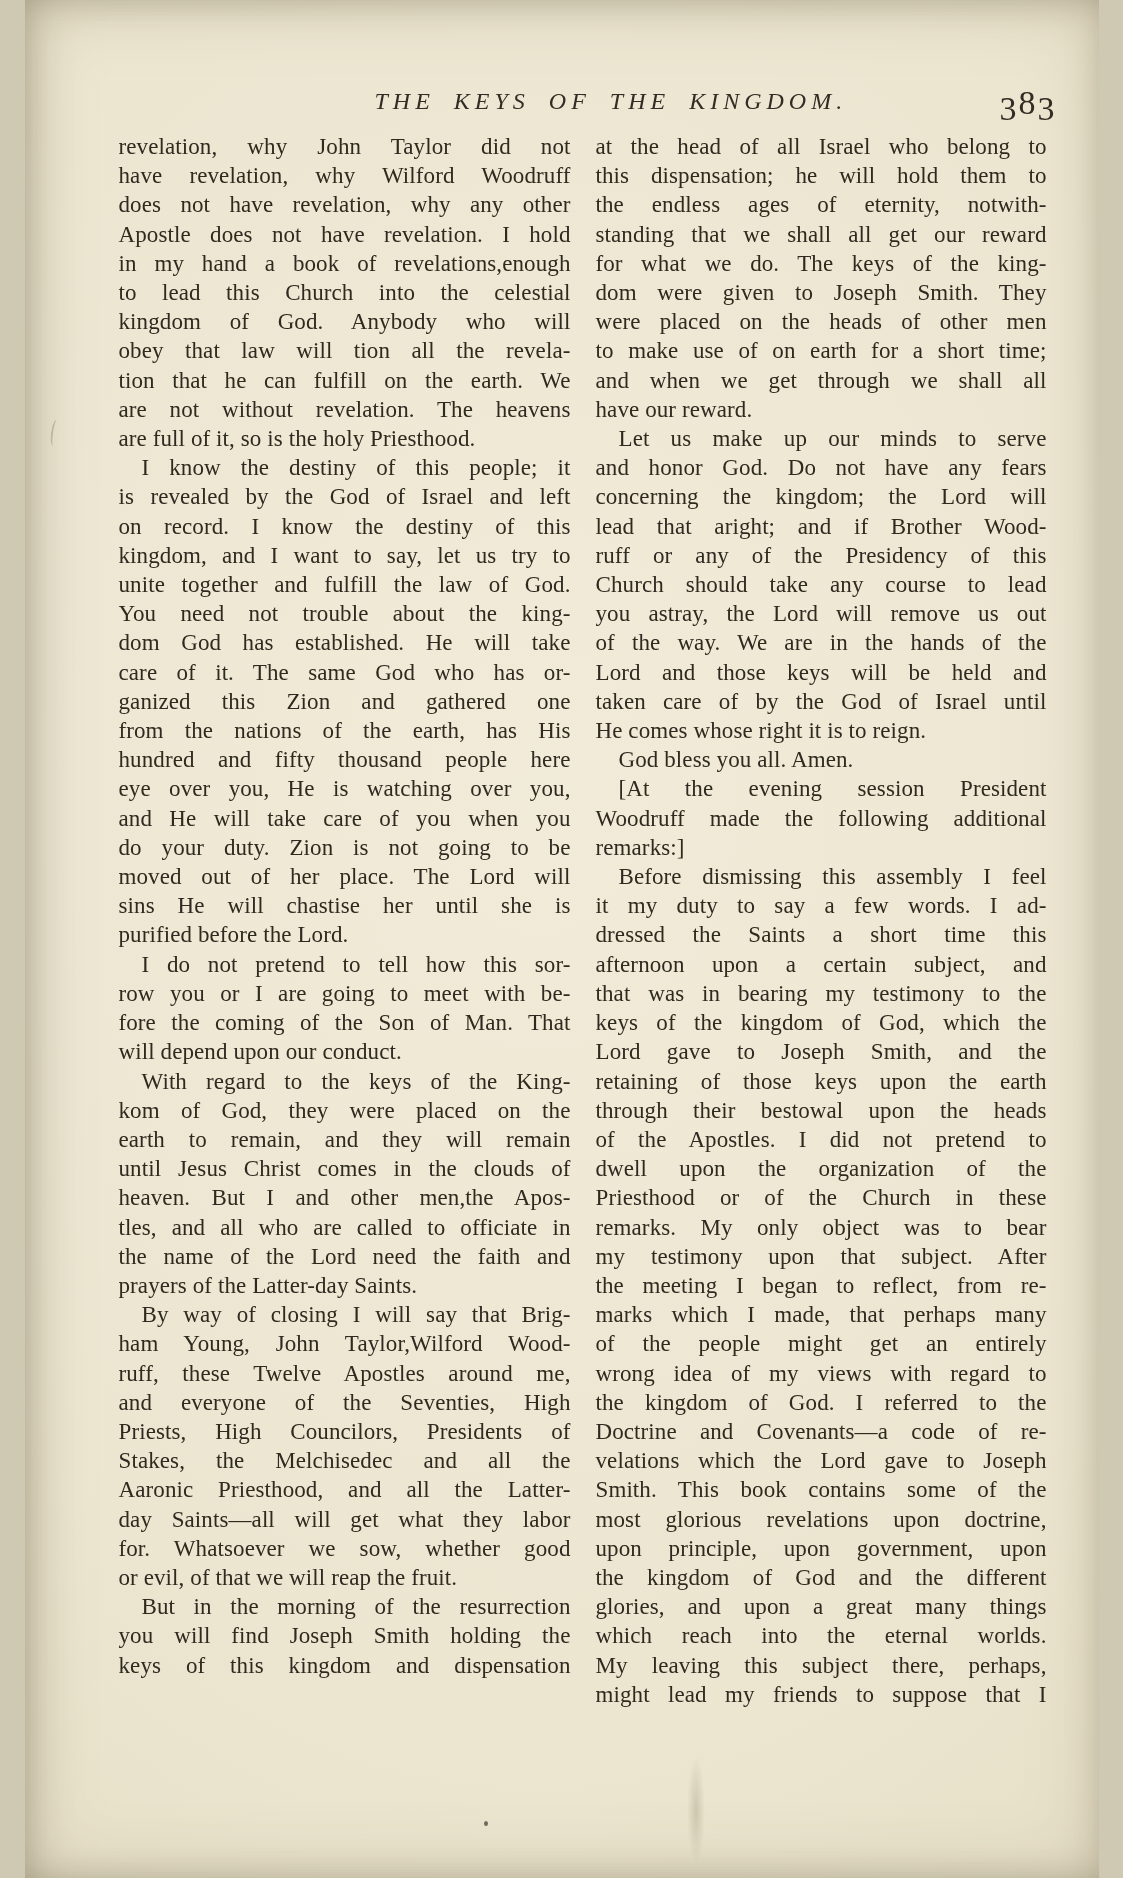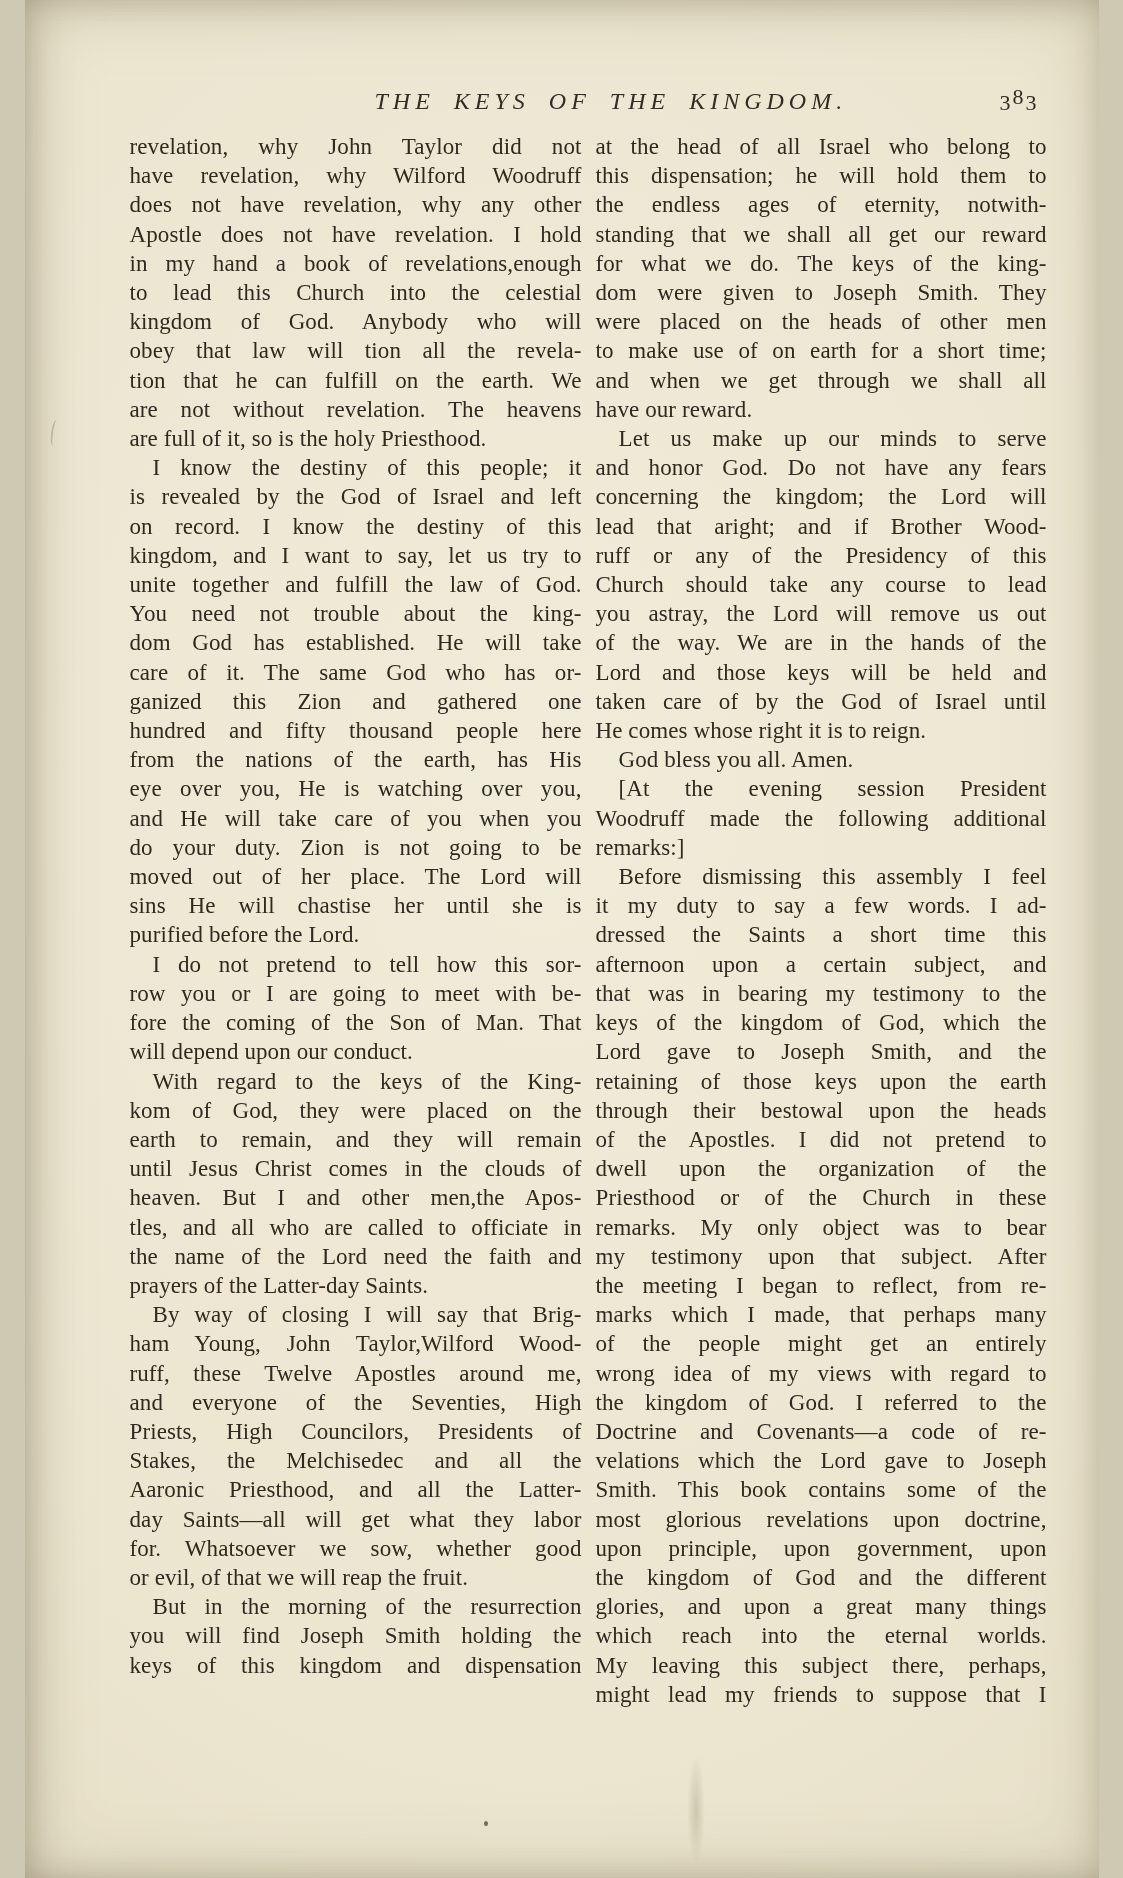--- a/index.html
+++ b/index.html
@@ -31,35 +31,35 @@
     letter-spacing: 5px;
     word-spacing: 8px;
     color: #322d24;
     white-space: nowrap;
   }
 
   .page-number {
     position: absolute;
     top: 90px;
     left: 975px;
-    font-size: 22px;
+    font-size: 34px;
     letter-spacing: 2px;
     color: #322d24;
   }
   .page-number span { display: inline-block; }
   .page-number span:nth-child(2) { position: relative; top: -6px; }
 
   .col {
     position: absolute;
     top: 132px;
     font-size: 23px;
     line-height: 29.2px;
     letter-spacing: 0.1px;
   }
-  .col-left  { left: 105px; width: 452px; }
+  .col-left  { left: 94px; width: 452px; }
   .col-right { left: 571px; width: 451px; }
 
   .line {
     text-align: justify;
     text-align-last: justify;
     text-justify: inter-word;
     white-space: normal;
   }
   .line.indent { text-indent: 23px; }
   .line.end { text-align: left; text-align-last: left; }
@@ -114,22 +114,22 @@
       <div class="line end">are full of it, so is the holy Priesthood.</div>
       <div class="line indent">I know the destiny of this people; it</div>
       <div class="line">is revealed by the God of Israel and left</div>
       <div class="line">on record.  I know the destiny of this</div>
       <div class="line">kingdom, and I want to say, let us try to</div>
       <div class="line">unite together and fulfill the law of God.</div>
       <div class="line">You need not trouble about the king-</div>
       <div class="line">dom God has established.  He will take</div>
       <div class="line">care of it.  The same God who has or-</div>
       <div class="line">ganized this Zion and gathered one</div>
+      <div class="line">from the nations of the earth, has His</div>
       <div class="line">hundred and fifty thousand people here</div>
-      <div class="line">from the nations of the earth, has His</div>
       <div class="line">eye over you, He is watching over you,</div>
       <div class="line">and He will take care of you when you</div>
       <div class="line">do your duty.  Zion is not going to be</div>
       <div class="line">moved out of her place.  The Lord will</div>
       <div class="line">sins He will chastise her until she is</div>
       <div class="line end">purified before the Lord.</div>
       <div class="line indent">I do not pretend to tell how this sor-</div>
       <div class="line">row you or I are going to meet with be-</div>
       <div class="line">fore the coming of the Son of Man. That</div>
       <div class="line end">will depend upon our conduct.</div>

